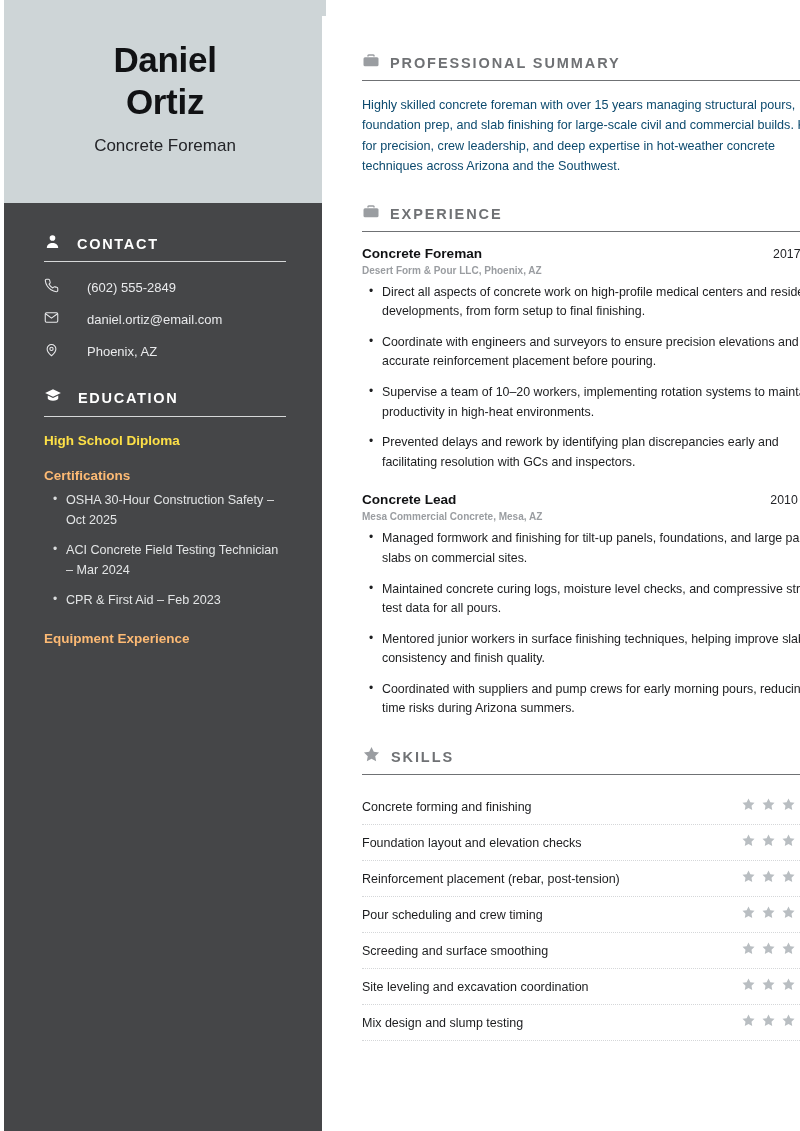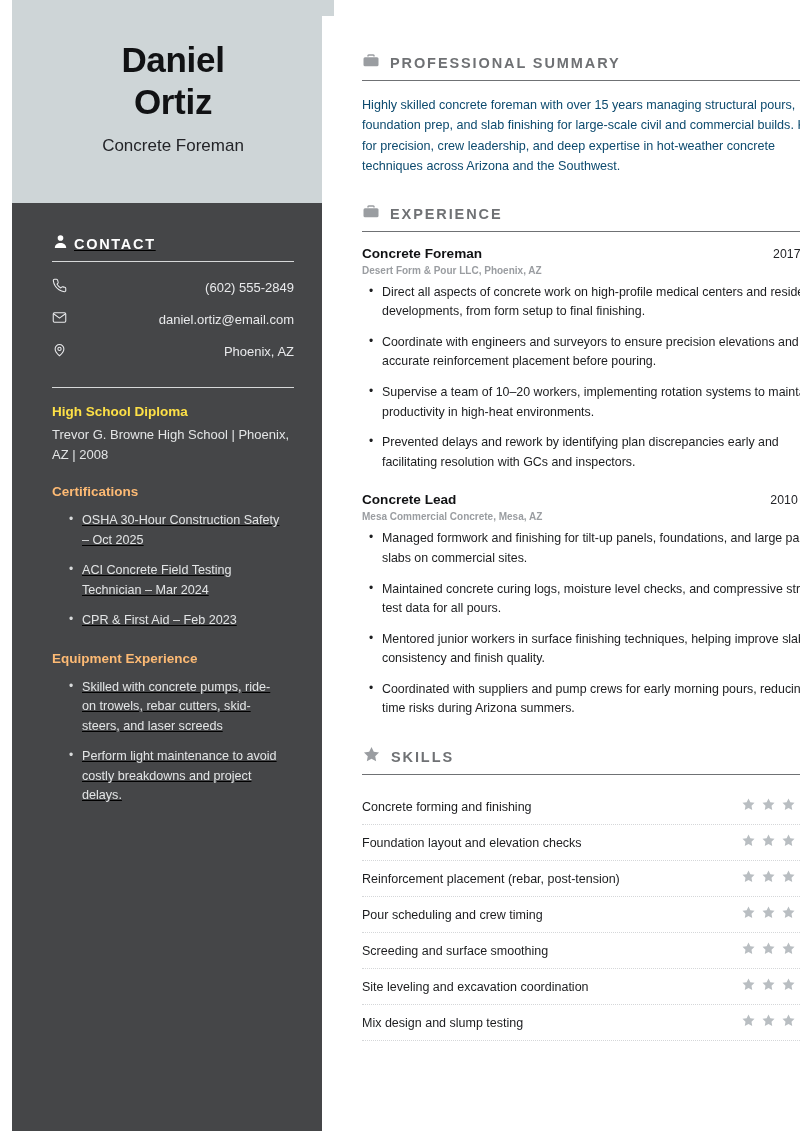--- a/index.html
+++ b/index.html
@@ -12,21 +12,21 @@
     width: 800px;
     height: 1131px;
     background: #ffffff;
     font-family: "Liberation Sans", sans-serif;
     overflow: hidden;
   }
 
   
   .sidebar {
     position: absolute;
-    left: 12px; top: 0;
+    left: 4px; top: 0;
     width: 322px;
     height: 1131px;
     background: #454648;
     box-sizing: border-box;
   }
   .sidebar-header {
     width: 322px;
     height: 203px;
     background: #ced5d7;
     box-sizing: border-box;
@@ -54,42 +54,40 @@
   .sidebar-body {
     padding: 30px 40px 20px 40px;
     box-sizing: border-box;
   }
 
   .side-section { margin-bottom: 26px; }
 
   .side-sec-head {
     display: flex;
     align-items: center;
-    gap: 5px;
+    gap: 16px;
     padding-bottom: 7px;
-    text-decoration: underline;
   }
   .side-sec-title {
     font-size: 14.5px;
     font-weight: bold;
     letter-spacing: 1.7px;
     color: #ffffff;
   }
   .side-rule {
     height: 1px;
     background: #d6d8d9;
     margin-bottom: 16px;
   }
 
   .contact-row {
     display: flex;
     align-items: center;
-    gap: 10px;
+    gap: 28px;
     margin-bottom: 13px;
-    justify-content: space-between;
   }
   .contact-text {
     font-size: 13px;
     color: #e9eaec;
   }
 
   .side-item-title {
     font-size: 13.5px;
     font-weight: bold;
     color: #fde047;
@@ -101,24 +99,23 @@
     line-height: 1.5;
     margin-bottom: 4px;
   }
   .side-sub-head {
     font-size: 13.5px;
     font-weight: bold;
     color: #fdba74;
     margin: 20px 0 8px 0;
   }
   ul.side-list {
-    margin: 12px;
+    margin: 4px;
     padding: 0 0 0 18px;
     list-style: none;
-    text-decoration: underline;
   }
   ul.side-list li {
     position: relative;
     font-size: 12.6px;
     color: #e3e5e6;
     line-height: 1.55;
     margin-bottom: 11px;
   }
   ul.side-list li::before {
     content: "•";
@@ -285,37 +282,41 @@
             <svg width="15" height="15" viewBox="0 0 24 24" fill="none" stroke="#e9eaec" stroke-width="1.7" stroke-linecap="round" stroke-linejoin="round">
               <path d="M12 22s7-6.1 7-11a7 7 0 0 0-14 0c0 4.9 7 11 7 11z"></path>
               <circle cx="12" cy="11" r="2.6"></circle>
             </svg>
           </span>
           <span class="contact-text">Phoenix, AZ</span>
         </div>
       </div>
 
       <div class="side-section">
+        <div class="side-sec-head">
+          <span class="icon">
+            <svg width="18" height="18" viewBox="0 0 24 24" fill="#ffffff">
+              <path d="M12 3L1.5 8 12 13l10.5-5z"></path>
+              <path d="M5 11.2v4c0 1.6 3.1 3 7 3s7-1.4 7-3v-4l-7 3.3z"></path>
+            </svg>
+          </span>
+          <span class="side-sec-title">EDUCATION</span>
+        </div>
         <div class="side-rule"></div>
 
         <div class="side-item-title">High School Diploma</div>
-        <div class="side-item-sub">Trevor G. Browne High School | Phoenix, AZ | 2008</div>
 
         <div class="side-sub-head">Certifications</div>
         <ul class="side-list">
           <li>OSHA 30-Hour Construction Safety – Oct 2025</li>
           <li>ACI Concrete Field Testing Technician – Mar 2024</li>
           <li>CPR &amp; First Aid – Feb 2023</li>
         </ul>
 
         <div class="side-sub-head">Equipment Experience</div>
-        <ul class="side-list">
-          <li>Skilled with concrete pumps, ride-on trowels, rebar cutters, skid-steers, and laser screeds</li>
-          <li>Perform light maintenance to avoid costly breakdowns and project delays.</li>
-        </ul>
       </div>
 
     </div>
   </div>
 
   <div class="main">
 
     <div class="section">
       <div class="sec-head">
         <span class="icon">

